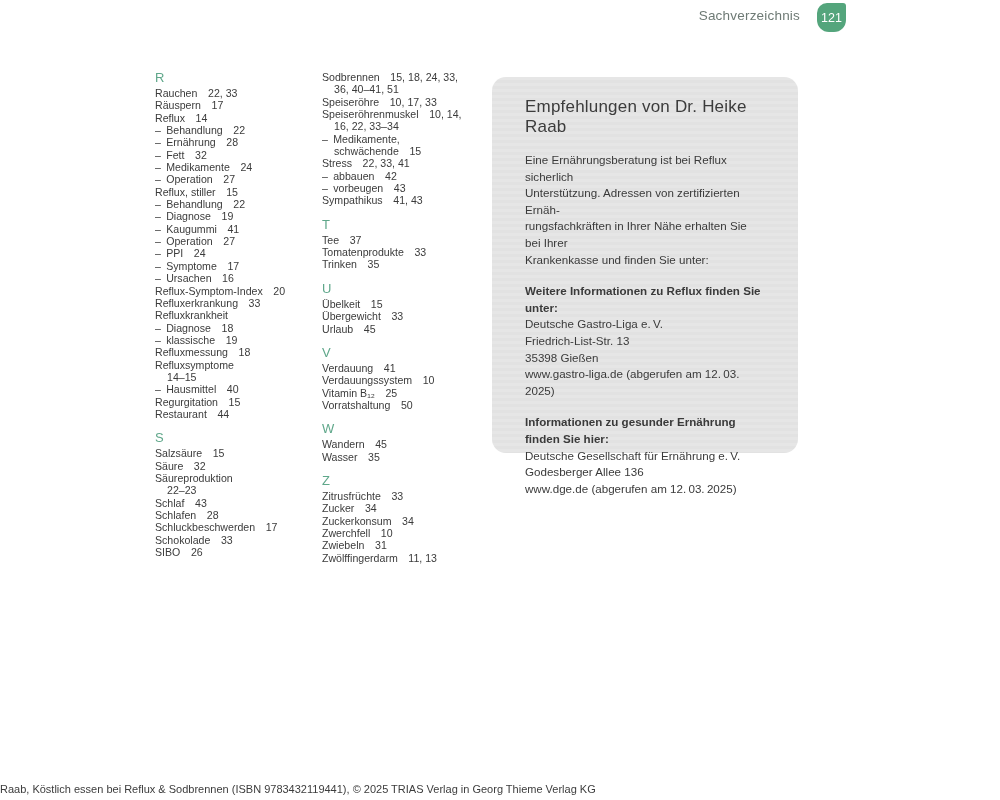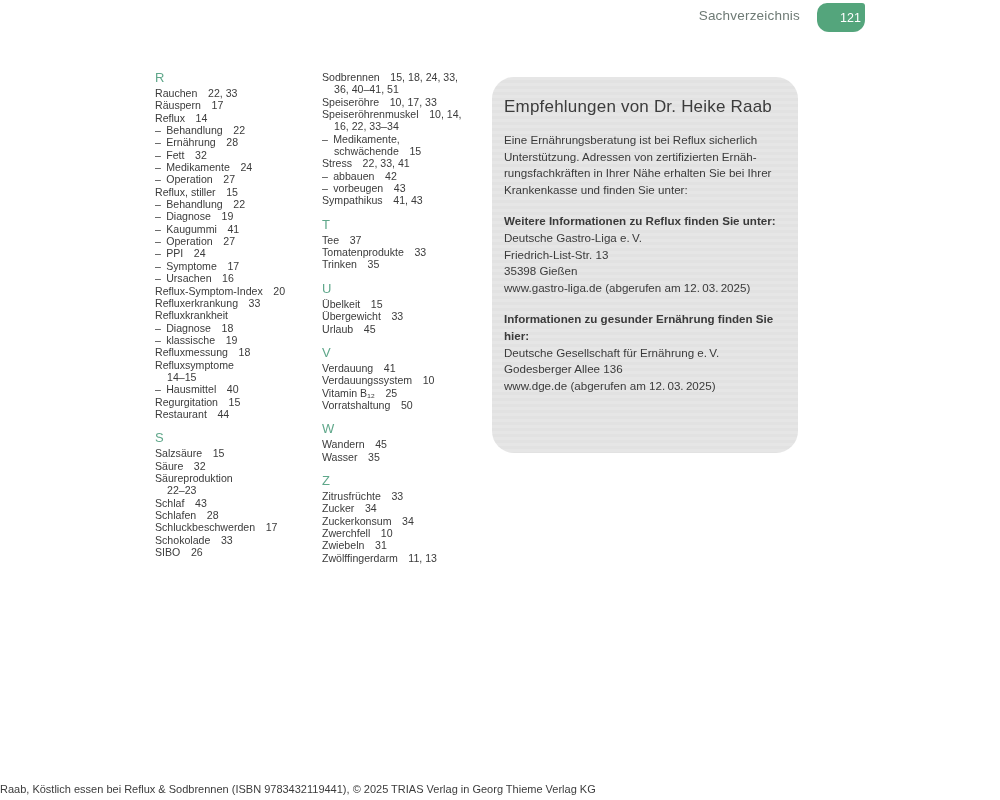--- a/index.html
+++ b/index.html
@@ -10,38 +10,37 @@
   
   .rh-label{
     position:absolute;top:8px;right:200px;
     font-size:13.5px;color:#6e7a75;letter-spacing:0.2px;
   }
   .page-badge{
     position:absolute;top:3px;left:817px;width:29px;height:29px;
     display:flex;align-items:center;justify-content:center;
     background:#54a57c;color:#ffffff;font-size:12.5px;
     border-radius:10px 3px 12px 12px;
-    padding-left:19px;
   }
   
   .col{position:absolute;}
   .col1{left:155px;top:71px;width:164px;}
   .col2{left:322px;top:71px;width:172px;}
   .section{margin-top:11px;}
   .col .section:first-child{margin-top:0;}
   .letter{font-size:13px;line-height:14px;color:#5fa78a;margin-bottom:2px;}
   .line{
     font-size:10.6px;line-height:12.35px;color:#3b3b3b;
     white-space:pre-wrap;
   }
   .line.ind{padding-left:12px;}
   
   .info-box{
     position:absolute;left:492px;top:77px;width:306px;height:376px;
-    box-sizing:border-box;border-radius:22px;padding:15px 12px;
+    box-sizing:border-box;border-radius:14px;padding:15px 33px;
     background-color:#e4e4e4;
     background-image:repeating-linear-gradient(180deg,#e6e6e6 0px,#e6e6e6 3px,#e2e2e2 3px,#e2e2e2 6px);
   }
   .box-title{font-size:17px;color:#3c3c3c;margin:5px 0 15px;letter-spacing:0.2px;}
   .block{margin-top:15px;}
   .info-box .block:first-child{margin-top:0;}
   .bold-line,.box-line{font-size:11.6px;line-height:16.6px;color:#3a3a3a;}
   .bold-line{font-weight:700;}
   
   .footer{

